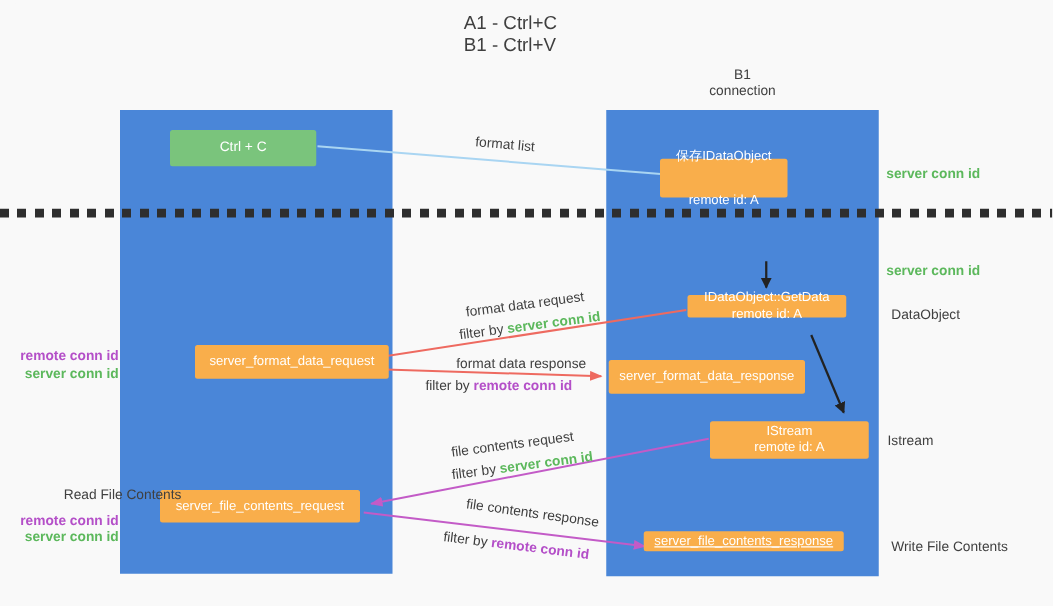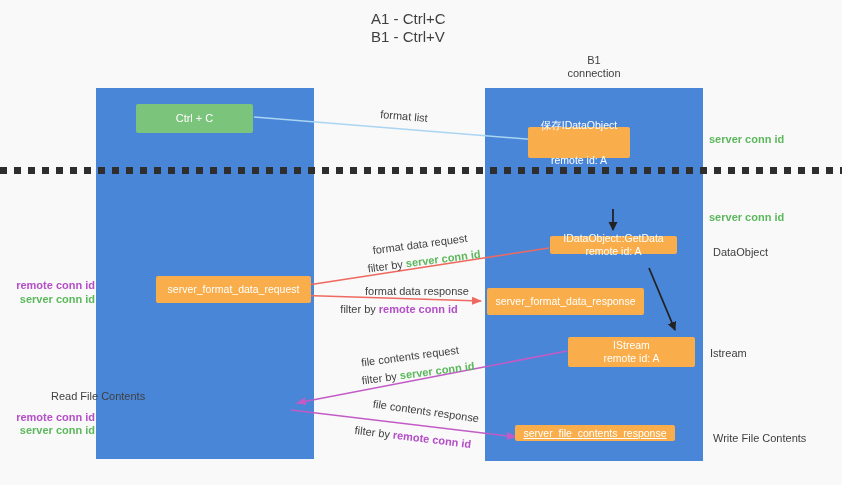--- a/index.html
+++ b/index.html
@@ -95,20 +95,23 @@
 
   <div class="box orange-box" style="left:487px;top:288px;width:157px;height:27px;">
     <span>server_format_data_response</span>
   </div>
 
   <div class="box orange-box" style="left:568px;top:337px;width:127px;height:30px;">
     <span>IStream</span>
     <span>remote id: A</span>
   </div>
 
+  <div class="box orange-box" style="left:128px;top:392px;width:160px;height:26px;">
+    <span>server_file_contents_request</span>
+  </div>
 
   <div class="box orange-box" style="left:515px;top:425px;width:160px;height:16px;text-decoration:underline;">
     <span>server_file_contents_response</span>
   </div>
 
   <div class="side-label green-bold" style="left:709px;top:133px;">server conn id</div>
   <div class="side-label green-bold" style="left:709px;top:211px;">server conn id</div>
   <div class="side-label" style="left:713px;top:246px;">DataObject</div>
   <div class="side-label" style="left:710px;top:347px;">Istream</div>
   <div class="side-label" style="left:713px;top:432px;">Write File Contents</div>

